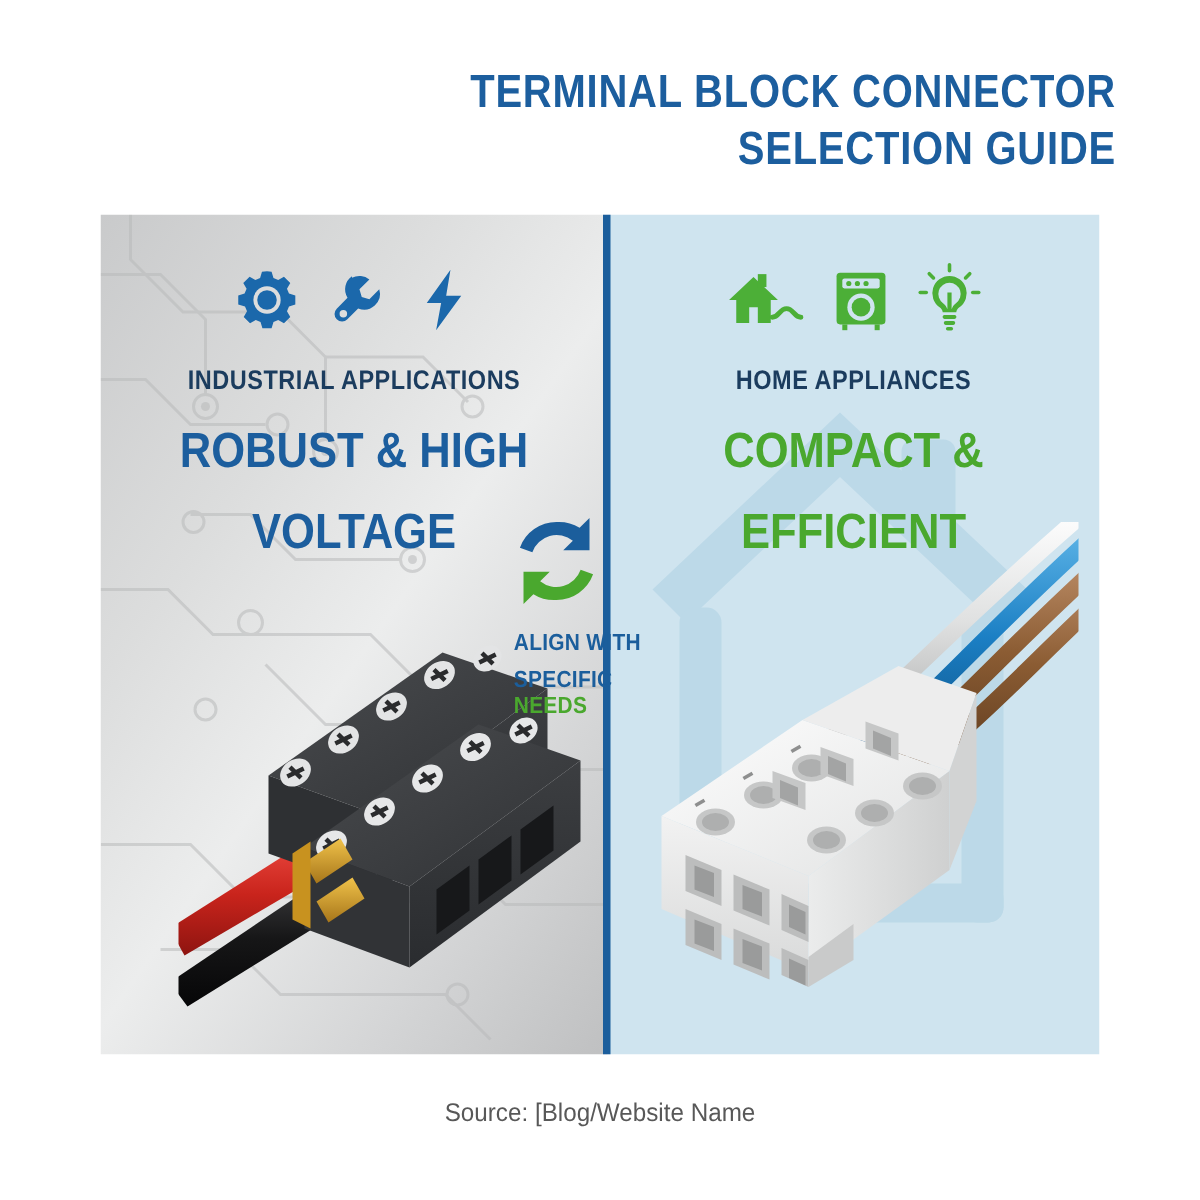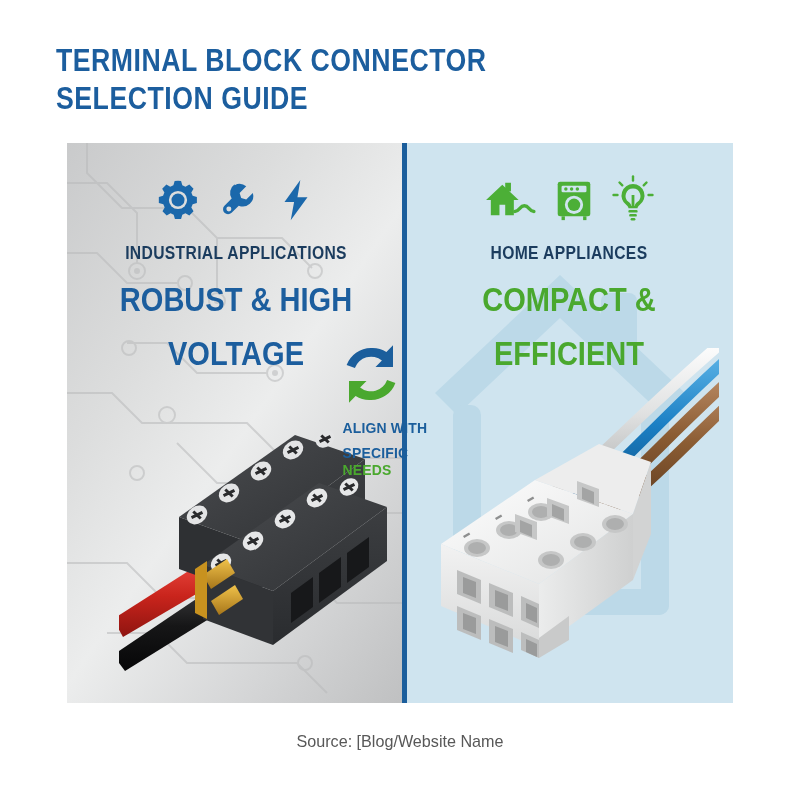--- a/index.html
+++ b/index.html
@@ -14,21 +14,21 @@
     overflow: hidden;
     position: relative;
   }
 
   
   .title-block {
     position: absolute;
     left: 0;
     top: 42px;
     width: 800px;
-    text-align: left;
+    text-align: right;
   }
   .title-line {
     color: #1c5e9e;
     font-weight: bold;
     font-size: 31px;
     line-height: 38px;
     letter-spacing: 0.6px;
     transform: scaleX(0.86);
     transform-origin: center;
     white-space: nowrap;

